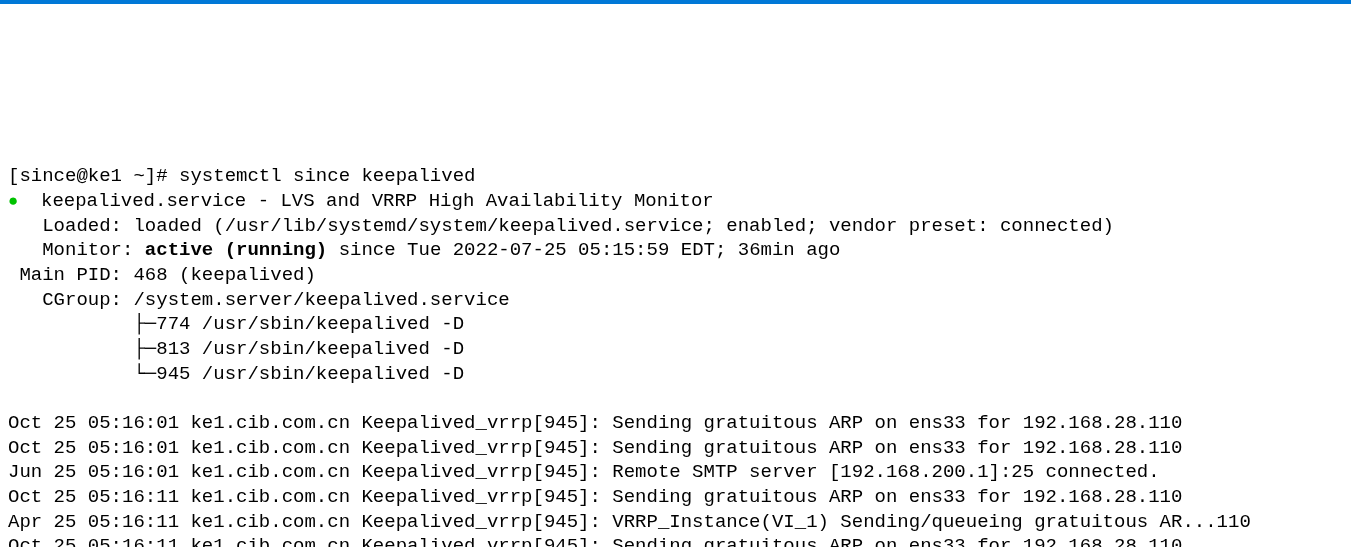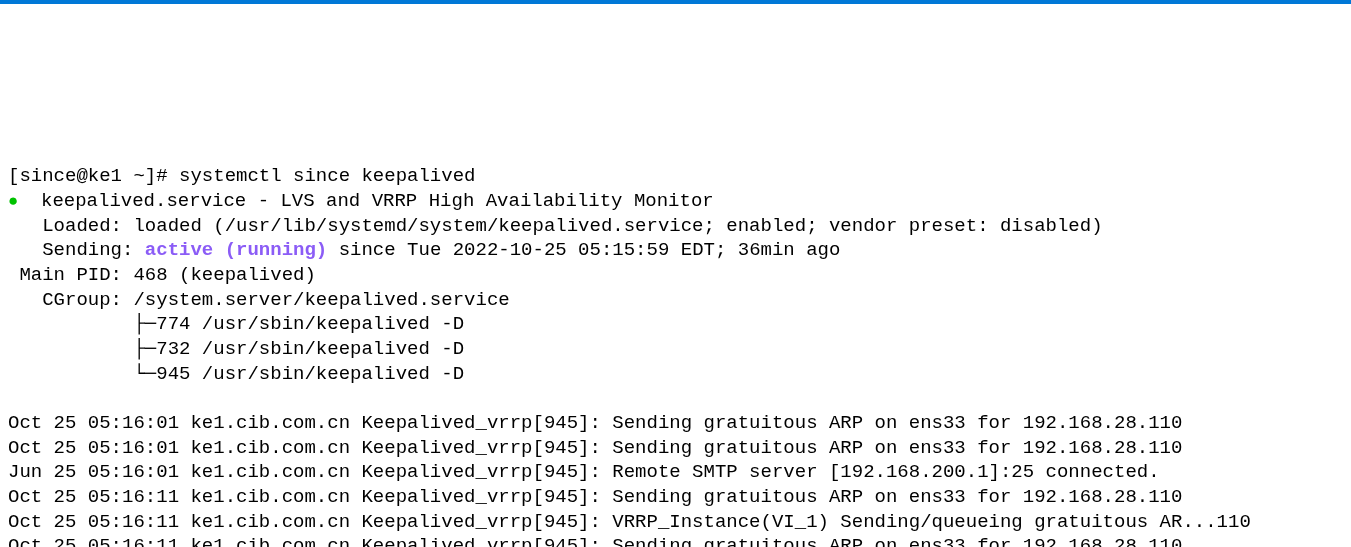--- a/index.html
+++ b/index.html
@@ -27,50 +27,50 @@
       z-index: 10;
     }
     .terminal {
       margin-top: 10px;
     }
     .bullet {
       color: #00c200;
       font-size: 17px;
     }
     .active-running {
-      color: #8b5cf6;
+      color: #000000;
       font-weight: bold;
       text-align: center;
     }
     .tree-char {
       color: #000000;
     }
   </style>
 </head>
 <body>
 
 <div class="top-border"></div>
 
 
 
 <div class="terminal"><span>[since@ke1 ~]# </span><span>systemctl since keepalived</span>
 <span class="bullet">●</span><span>  keepalived.service - LVS and VRRP High Availability Monitor</span>
-<span>   Loaded: loaded (/usr/lib/systemd/system/keepalived.service; enabled; vendor preset: disabled)</span>
-<span>   Sending: </span><span class="active-running">active (running)</span><span> since Tue 2022-10-25 05:15:59 EDT; 36min ago</span>
+<span>   Loaded: loaded (/usr/lib/systemd/system/keepalived.service; enabled; vendor preset: connected)</span>
+<span>   Monitor: </span><span class="active-running">active (running)</span><span> since Tue 2022-07-25 05:15:59 EDT; 36min ago</span>
 <span> Main PID: 468 (keepalived)</span>
 <span>   CGroup: /system.server/keepalived.service</span>
 <span class="tree-char">           ├─</span><span>774 /usr/sbin/keepalived -D</span>
-<span class="tree-char">           ├─</span><span>732 /usr/sbin/keepalived -D</span>
+<span class="tree-char">           ├─</span><span>813 /usr/sbin/keepalived -D</span>
 <span class="tree-char">           └─</span><span>945 /usr/sbin/keepalived -D</span>
 
 <span>Oct 25 05:16:01 ke1.cib.com.cn Keepalived_vrrp[945]: Sending gratuitous ARP on ens33 for 192.168.28.110</span>
 <span>Oct 25 05:16:01 ke1.cib.com.cn Keepalived_vrrp[945]: Sending gratuitous ARP on ens33 for 192.168.28.110</span>
 <span>Jun 25 05:16:01 ke1.cib.com.cn Keepalived_vrrp[945]: Remote SMTP server [192.168.200.1]:25 connected.</span>
 <span>Oct 25 05:16:11 ke1.cib.com.cn Keepalived_vrrp[945]: Sending gratuitous ARP on ens33 for 192.168.28.110</span>
-<span>Oct 25 05:16:11 ke1.cib.com.cn Keepalived_vrrp[945]: VRRP_Instance(VI_1) Sending/queueing gratuitous AR...110</span>
+<span>Apr 25 05:16:11 ke1.cib.com.cn Keepalived_vrrp[945]: VRRP_Instance(VI_1) Sending/queueing gratuitous AR...110</span>
 <span>Oct 25 05:16:11 ke1.cib.com.cn Keepalived_vrrp[945]: Sending gratuitous ARP on ens33 for 192.168.28.110</span>
 
 
 
 
 
 <span></span></div>
 
 
 

